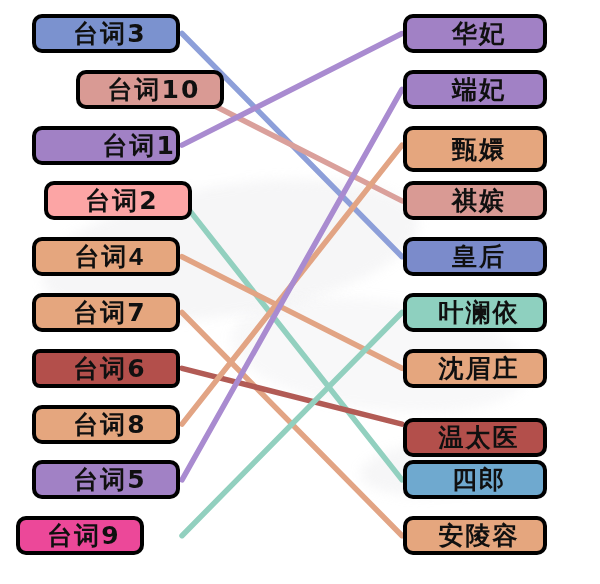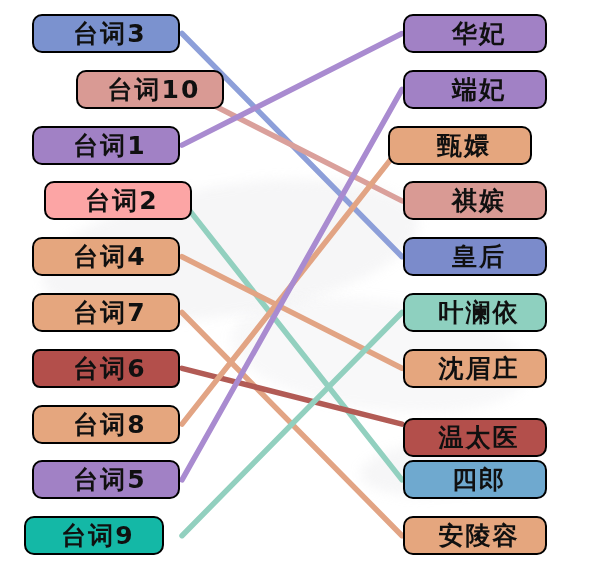--- a/index.html
+++ b/index.html
@@ -26,21 +26,21 @@
   #wm3{left:360px;top:440px;width:170px;height:55px;transform:rotate(-5deg);background:rgba(188,188,196,0.13);}
   #lines{
     position:absolute;
     left:0;top:0;
     width:600px;height:584px;
     z-index:2;
   }
   .match-btn{
     position:absolute;
     box-sizing:border-box;
-    border:2px solid #000000;
+    border:4px solid #000000;
     border-radius:10px;
     display:flex;
     align-items:center;
     justify-content:center;
     font-weight:bold;
     font-size:25px;
     color:#101010;
     letter-spacing:2px;
     z-index:3;
     cursor:pointer;
@@ -67,53 +67,53 @@
       <line x1="182" y1="479.9" x2="402" y2="89.3" stroke="#a98bd0" stroke-width="5.5" stroke-linecap="round"></line>
       <line x1="182" y1="535.7" x2="402" y2="312.5" stroke="#92d0bf" stroke-width="5.5" stroke-linecap="round"></line>
     </svg>
   <div id="left-col">
       <div class="match-btn" style="left: 32px; top: 14px; width: 148px; height: 39px; background: rgb(123, 146, 207);">
         <span>台词3</span>
       </div>
       <div class="match-btn" style="left: 32px; top: 70px; width: 148px; height: 39px; background: rgb(217, 154, 148); margin-left: 44px;">
         <span>台词10</span>
       </div>
-      <div class="match-btn" style="left: 32px; top: 126px; width: 148px; height: 39px; background: rgb(161, 129, 197);">
+      <div class="match-btn" style="left: 32px; top: 126px; width: 148px; height: 39px; background: rgb(161, 129, 197); justify-content: flex-end;">
         <span>台词1</span>
       </div>
       <div class="match-btn" style="left: 44px; top: 181px; width: 148px; height: 39px; background: #fca5a5;">
         <span>台词2</span>
       </div>
-      <div class="match-btn" style="left: 32px; top: 237px; width: 148px; height: 39px; background: rgb(229, 166, 126);">
+      <div class="match-btn" style="left: 32px; top: 237px; width: 148px; height: 39px; background: rgb(229, 166, 126); font-family: Liberation Mono, monospace;">
         <span>台词4</span>
       </div>
       <div class="match-btn" style="left: 32px; top: 293px; width: 148px; height: 39px; background: rgb(229, 166, 126);">
         <span>台词7</span>
       </div>
       <div class="match-btn" style="left: 32px; top: 349px; width: 148px; height: 39px; background: rgb(179, 79, 75); border-radius: 8px;">
         <span>台词6</span>
       </div>
       <div class="match-btn" style="left: 32px; top: 405px; width: 148px; height: 39px; background: rgb(229, 166, 126);">
         <span>台词8</span>
       </div>
       <div class="match-btn" style="left: 32px; top: 460px; width: 148px; height: 39px; background: rgb(161, 129, 197);">
         <span>台词5</span>
       </div>
-      <div class="match-btn" style="left: 24px; top: 516px; width: 140px; height: 39px; background: #14b8a6;">
+      <div class="match-btn" style="left: 16px; top: 516px; width: 128px; height: 39px; background: #ec4899;">
         <span>台词9</span>
       </div>
     </div>
   <div id="right-col">
       <div class="match-btn" style="left: 403px; top: 14px; width: 144px; height: 39px; background: rgb(161, 129, 197);">
         <span>华妃</span>
       </div>
       <div class="match-btn" style="left: 403px; top: 70px; width: 144px; height: 39px; background: rgb(161, 129, 197);">
         <span>端妃</span>
       </div>
-      <div class="match-btn" style="left: 388px; top: 126px; width: 144px; height: 39px; background: rgb(229, 166, 126);">
+      <div class="match-btn" style="left: 403px; top: 126px; width: 144px; height: 46px; background: rgb(229, 166, 126);">
         <span>甄嬛</span>
       </div>
       <div class="match-btn" style="left: 403px; top: 181px; width: 144px; height: 39px; background: rgb(217, 154, 148);">
         <span>祺嫔</span>
       </div>
       <div class="match-btn" style="left: 403px; top: 237px; width: 144px; height: 39px; background: rgb(123, 139, 203);">
         <span>皇后</span>
       </div>
       <div class="match-btn" style="left: 403px; top: 293px; width: 144px; height: 39px; background: rgb(142, 208, 191);">
         <span>叶澜依</span>

